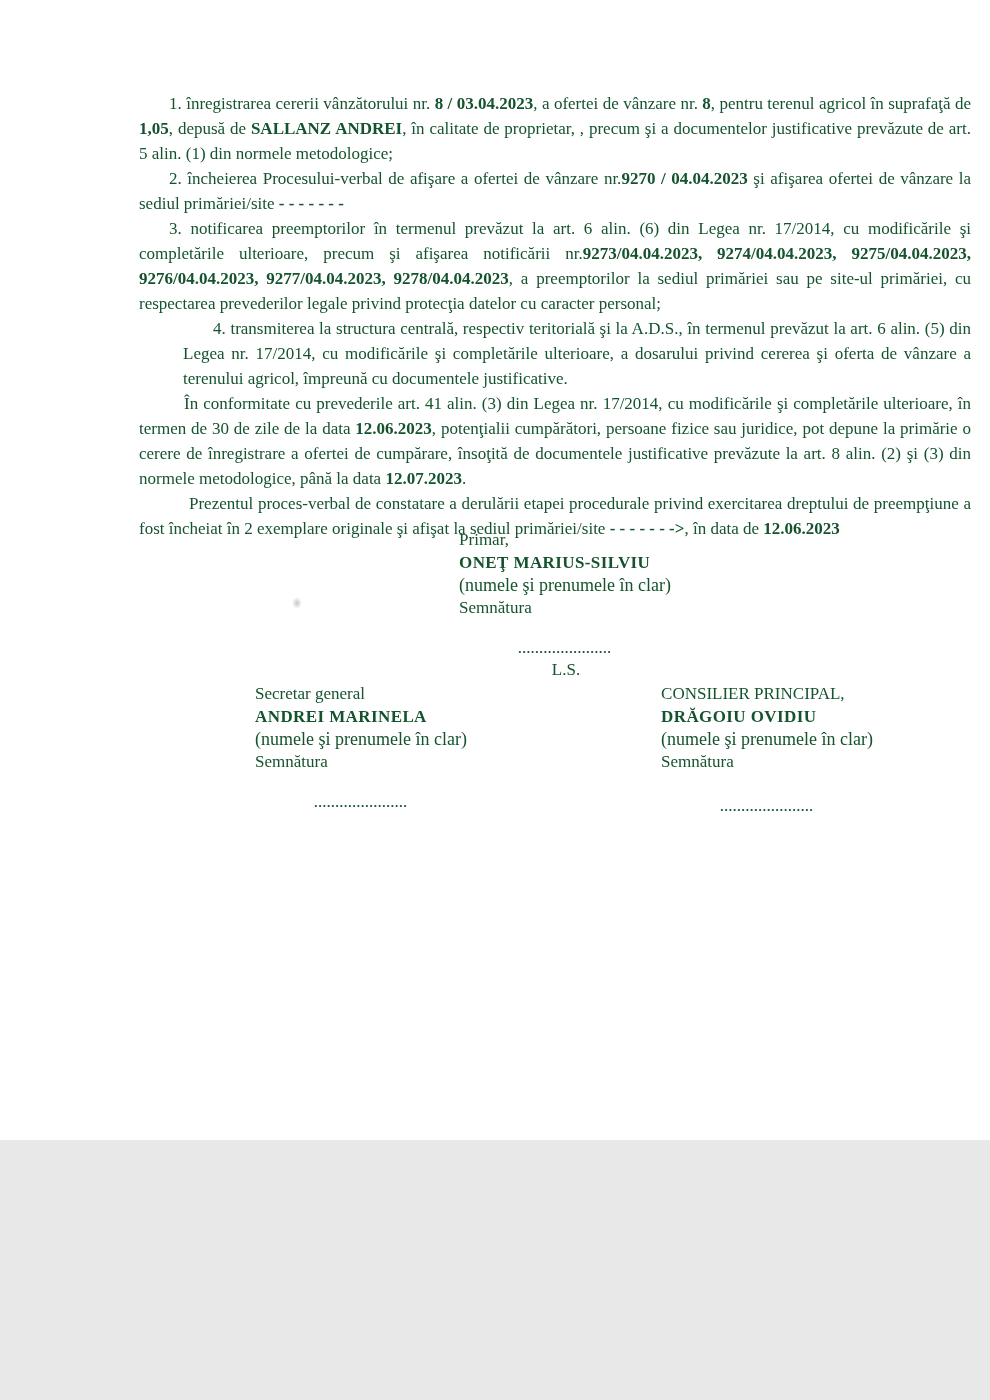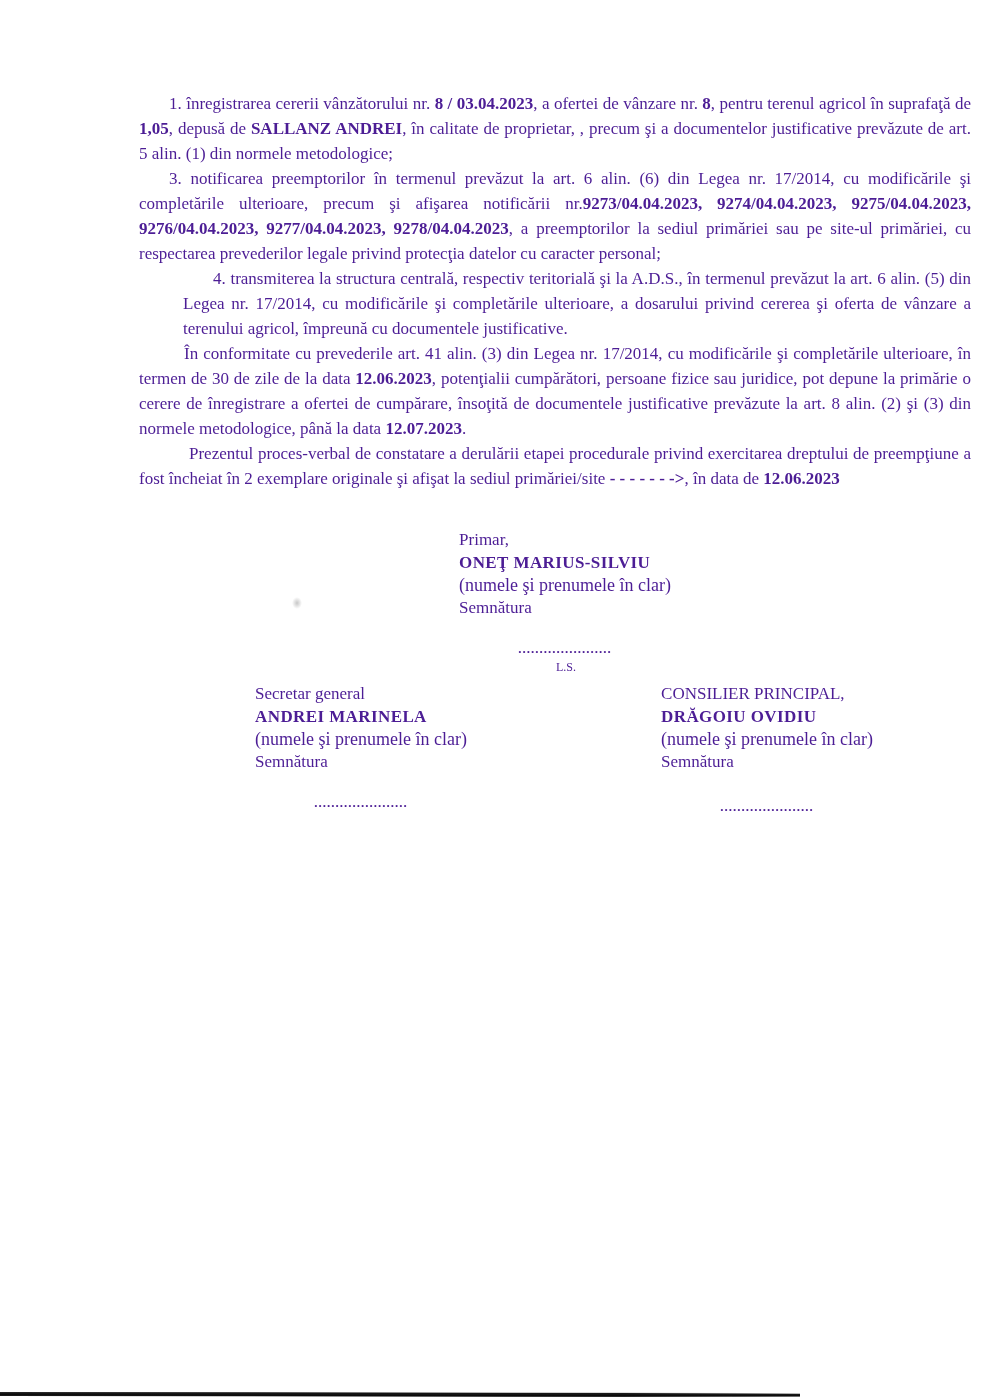--- a/index.html
+++ b/index.html
@@ -1,22 +1,22 @@
 <!DOCTYPE html>
 <html><head>
 <meta charset="utf-8">
 <style>
   html, body { margin: 0; padding: 0; background: #e8e8e8; }
   .page {
     position: relative;
     width: 990px;
-    height: 1400px;
+    height: 1140px;
     background: #ffffff;
     font-family: "Liberation Serif", serif;
-    color: #4c1d95;
+    color: #14532d;
     overflow: hidden;
     margin: 0 auto;
   }
   .doc-body {
     position: absolute;
     left: 139px;
     top: 91px;
     width: 832px;
     font-size: 17px;
     line-height: 25px;
@@ -41,21 +41,21 @@
     position: absolute;
     transform: translateX(-50%);
     font-size: 13px;
     font-weight: bold;
     letter-spacing: 1px;
     white-space: nowrap;
   }
   .ls {
     position: absolute;
     transform: translateX(-50%);
-    font-size: 12px;
+    font-size: 17px;
   }
 
   .bottom-line {
     position: absolute;
     left: 0;
     top: 1392px;
     width: 800px;
     height: 4px;
     transform: rotate(0.08deg);
     transform-origin: left center;
@@ -71,20 +71,21 @@
     background: radial-gradient(ellipse at center, rgba(130,130,130,0.45), rgba(130,130,130,0) 70%);
   }
 </style>
 </head>
 <body>
 
 <div class="page">
 
   <div class="doc-body">
       <p class="para" style="text-indent: 30px;"><span>1. înregistrarea cererii vânzătorului nr. </span><b>8 / 03.04.2023</b><span>, a ofertei de vânzare nr. </span><b>8</b><span>, pentru terenul agricol în suprafaţă de </span><b>1,05</b><span>, depusă de </span><b>SALLANZ ANDREI</b><span>, în calitate de proprietar, , precum şi a documentelor justificative prevăzute de art. 5 alin. (1) din normele metodologice;</span></p>
+      <p class="para" style="text-indent: 30px;"><span>2. încheierea Procesului-verbal de afişare a ofertei de vânzare nr.</span><b>9270 / 04.04.2023</b><span> şi afişarea ofertei de vânzare la sediul primăriei/site </span><b>- - - - - - -</b></p>
       <p class="para" style="text-indent: 30px;"><span>3. notificarea preemptorilor în termenul prevăzut la art. 6 alin. (6) din Legea nr. 17/2014, cu modificările şi completările ulterioare, precum şi afişarea notificării nr.</span><b>9273/04.04.2023, 9274/04.04.2023, 9275/04.04.2023, 9276/04.04.2023, 9277/04.04.2023, 9278/04.04.2023</b><span>, a preemptorilor la sediul primăriei sau pe site-ul primăriei, cu respectarea prevederilor legale privind protecţia datelor cu caracter personal;</span></p>
       <p class="para" style="text-indent: 30px; margin-left: 44px;"><span>4. transmiterea la structura centrală, respectiv teritorială şi la A.D.S., în termenul prevăzut la art. 6 alin. (5) din Legea nr. 17/2014, cu modificările şi completările ulterioare, a dosarului privind cererea şi oferta de vânzare a terenului agricol, împreună cu documentele justificative.</span></p>
       <p class="para" style="text-indent: 45px;"><span>În conformitate cu prevederile art. 41 alin. (3) din Legea nr. 17/2014, cu modificările şi completările ulterioare, în termen de 30 de zile de la data </span><b>12.06.2023</b><span>, potenţialii cumpărători, persoane fizice sau juridice, pot depune la primărie o cerere de înregistrare a ofertei de cumpărare, însoţită de documentele justificative prevăzute la art. 8 alin. (2) şi (3) din normele metodologice, până la data </span><b>12.07.2023</b><span>.</span></p>
       <p class="para" style="text-indent: 50px;"><span>Prezentul proces-verbal de constatare a derulării etapei procedurale privind exercitarea dreptului de preempţiune a fost încheiat în 2 exemplare originale şi afişat la sediul primăriei/site </span><b>- - - - - - -&gt;</b><span>, în data de </span><b>12.06.2023</b></p>
     </div>
 
   <div class="speck"></div>
 
   <div class="sig" style="left:565px; top:528px;">
     <div class="role">Primar,</div>

